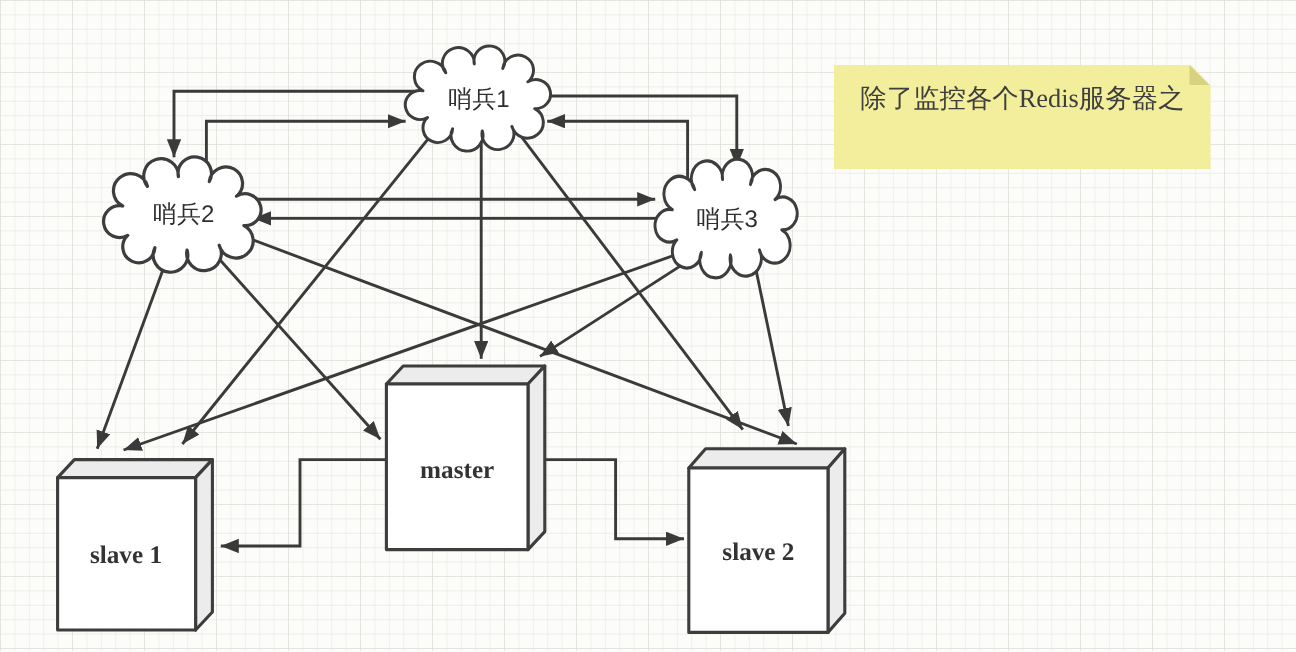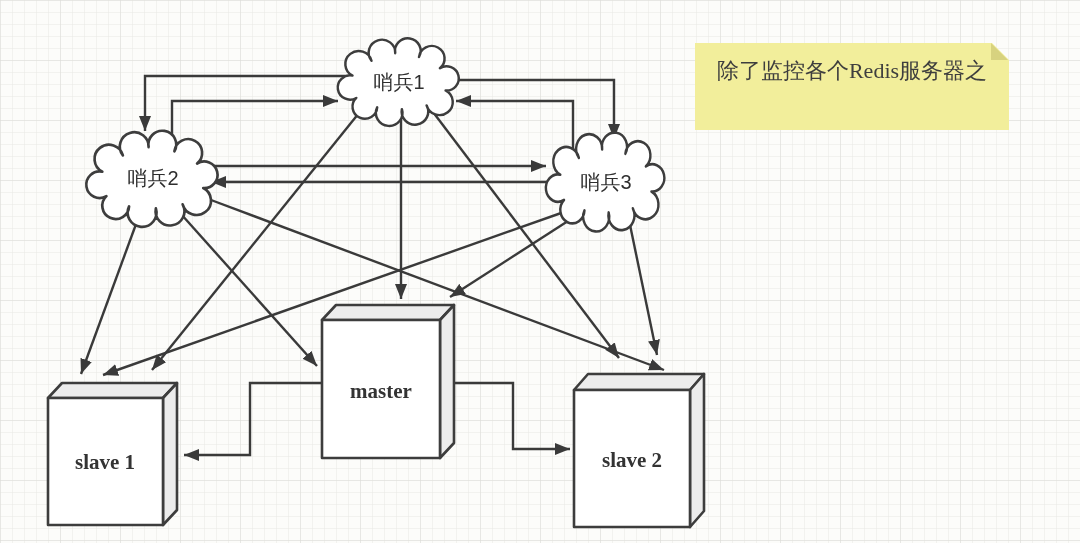--- a/index.html
+++ b/index.html
@@ -11,21 +11,21 @@
   .stage svg{position:absolute;left:0;top:0;}
   .cloud-label{
     font-family:"Liberation Sans",sans-serif;
     font-size:20px;fill:#2e2e2e;
   }
   .box-label{
     font-family:"Liberation Serif",serif;
     font-weight:bold;font-size:21px;fill:#333333;
   }
   .note{
-    position:absolute;left:695px;top:43px;width:314px;height:87px;
+    position:absolute;left:695px;top:54px;width:314px;height:87px;
     background:#f2ee9b;
     clip-path:polygon(0 0,297px 0,314px 17px,314px 100%,0 100%);
     font-family:"Liberation Serif",serif;
     font-size:22px;line-height:31px;color:#3e3e3e;
     text-align:center;padding-top:12px;box-sizing:border-box;
   }
   .note-fold{
     position:absolute;top:0;right:1px;width:17px;height:17px;
     background:#d7d27f;
     clip-path:polygon(0 0,100% 100%,0 100%);

